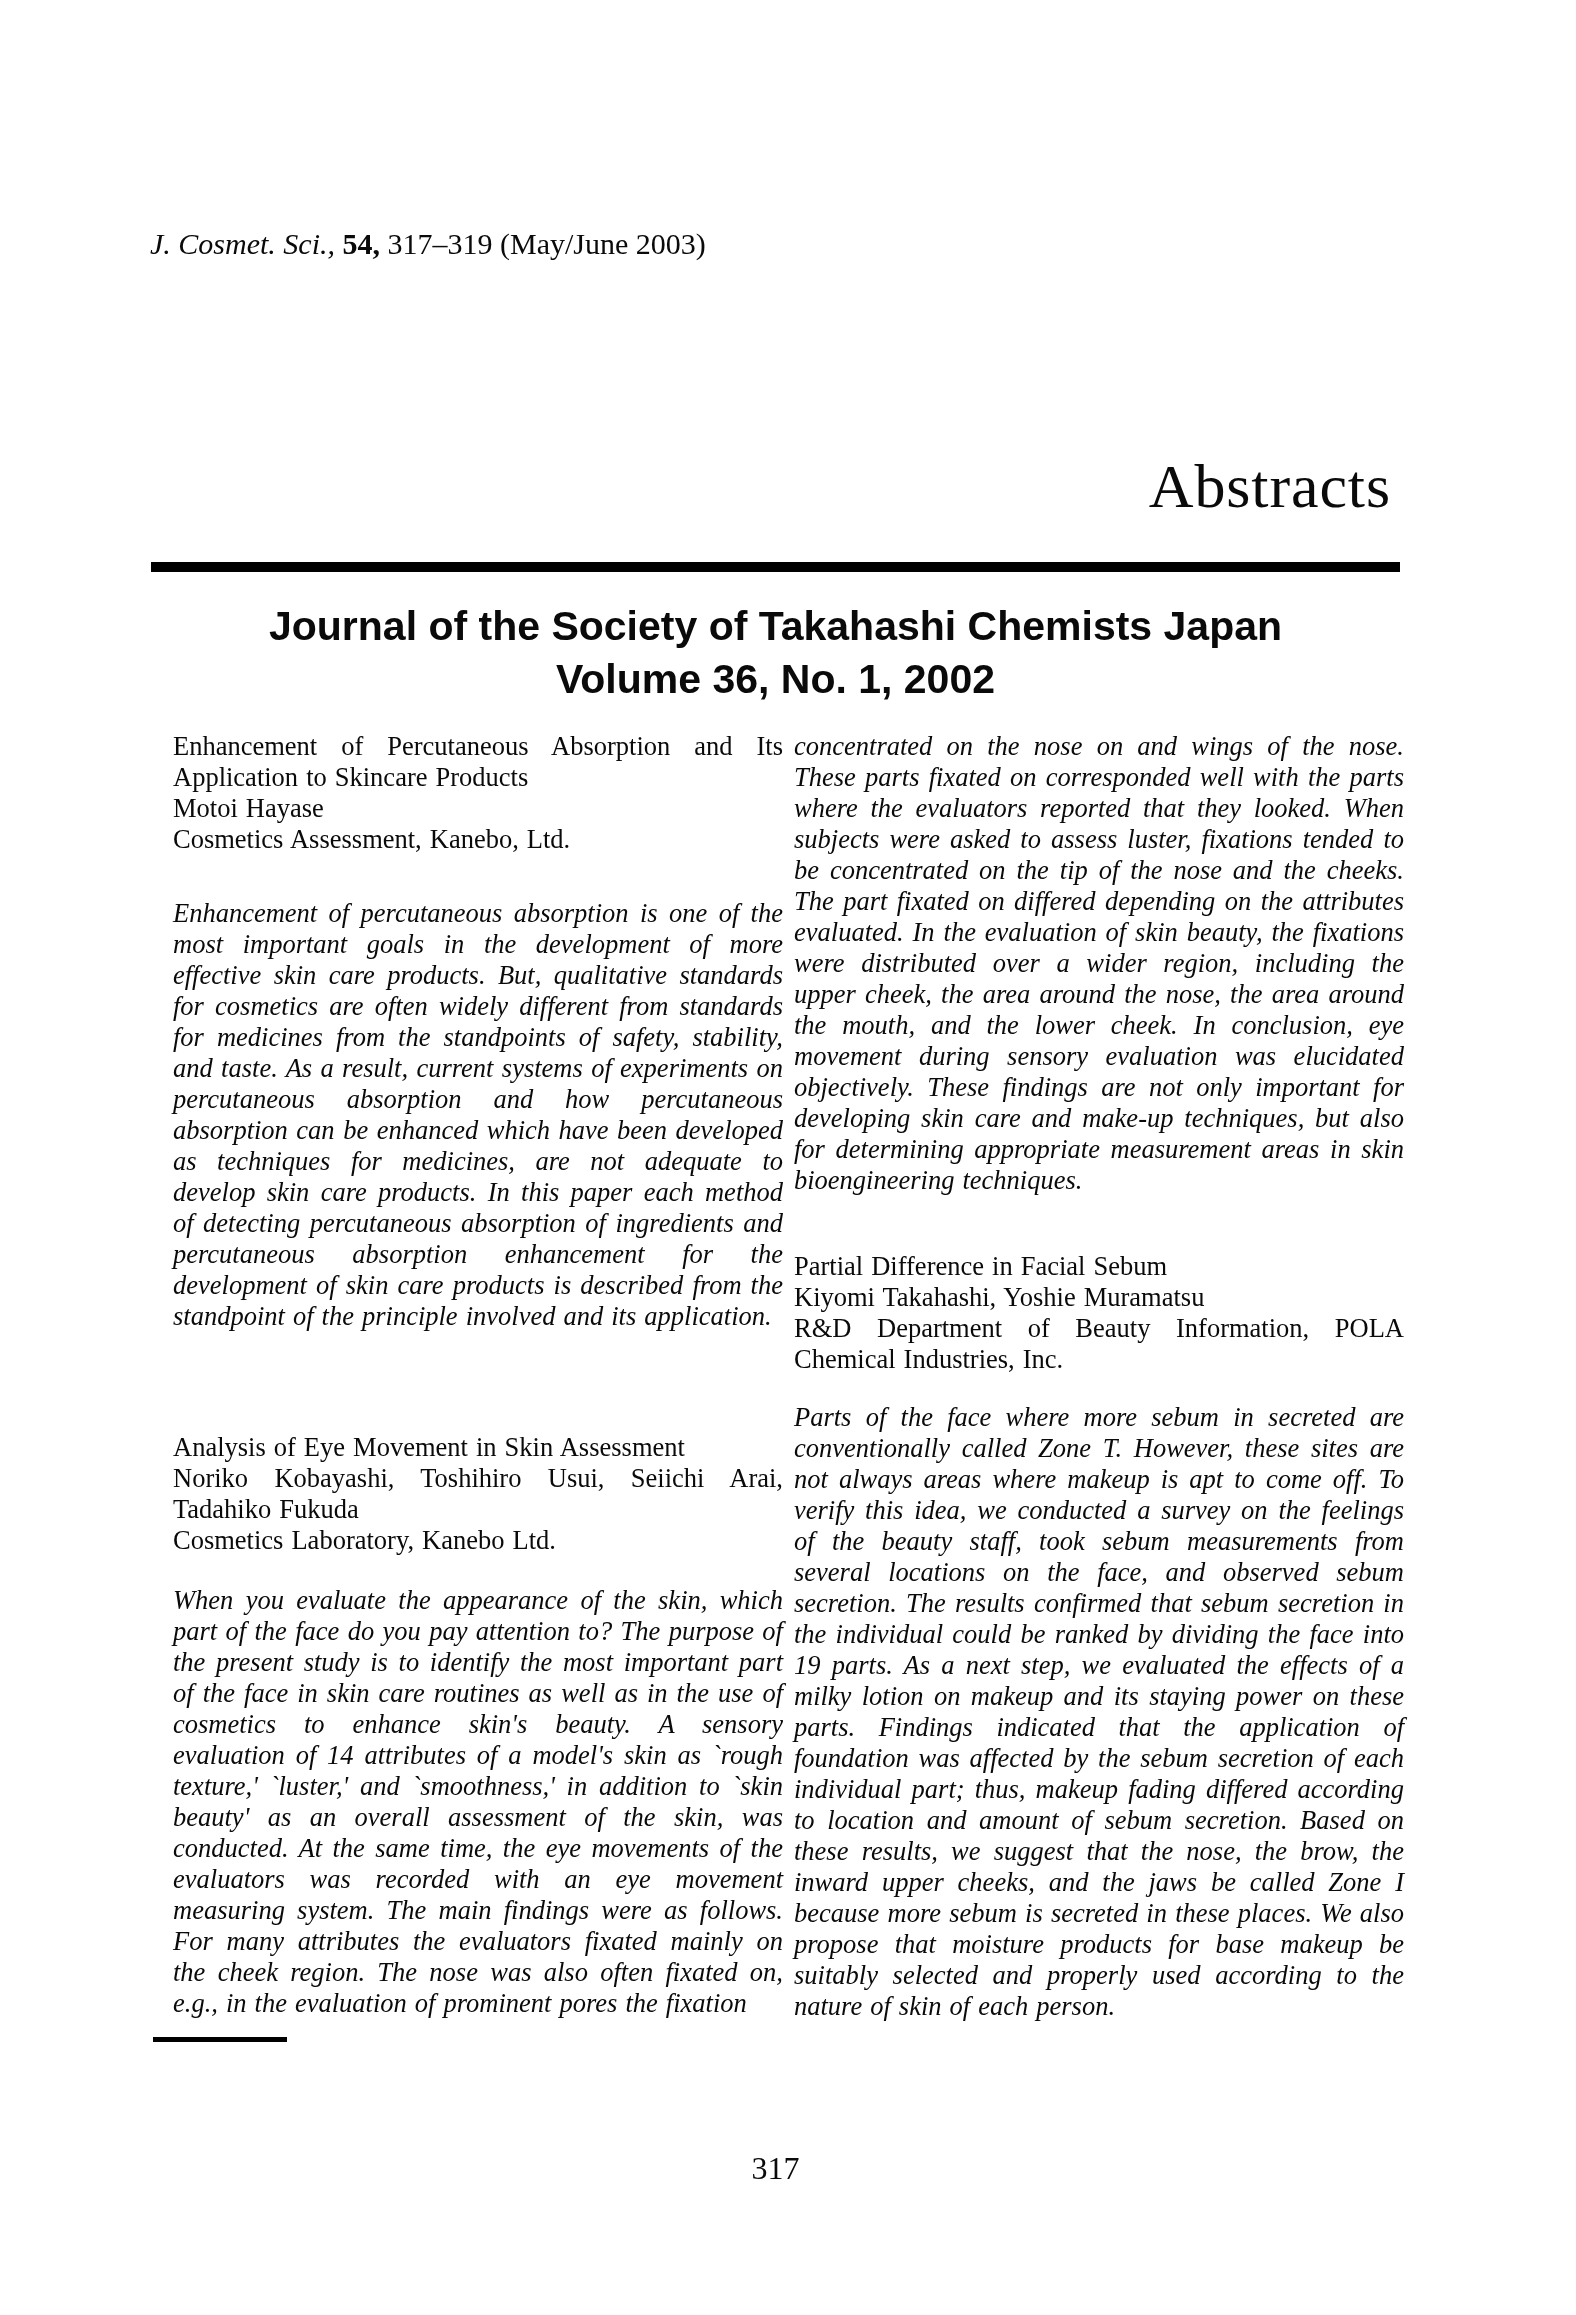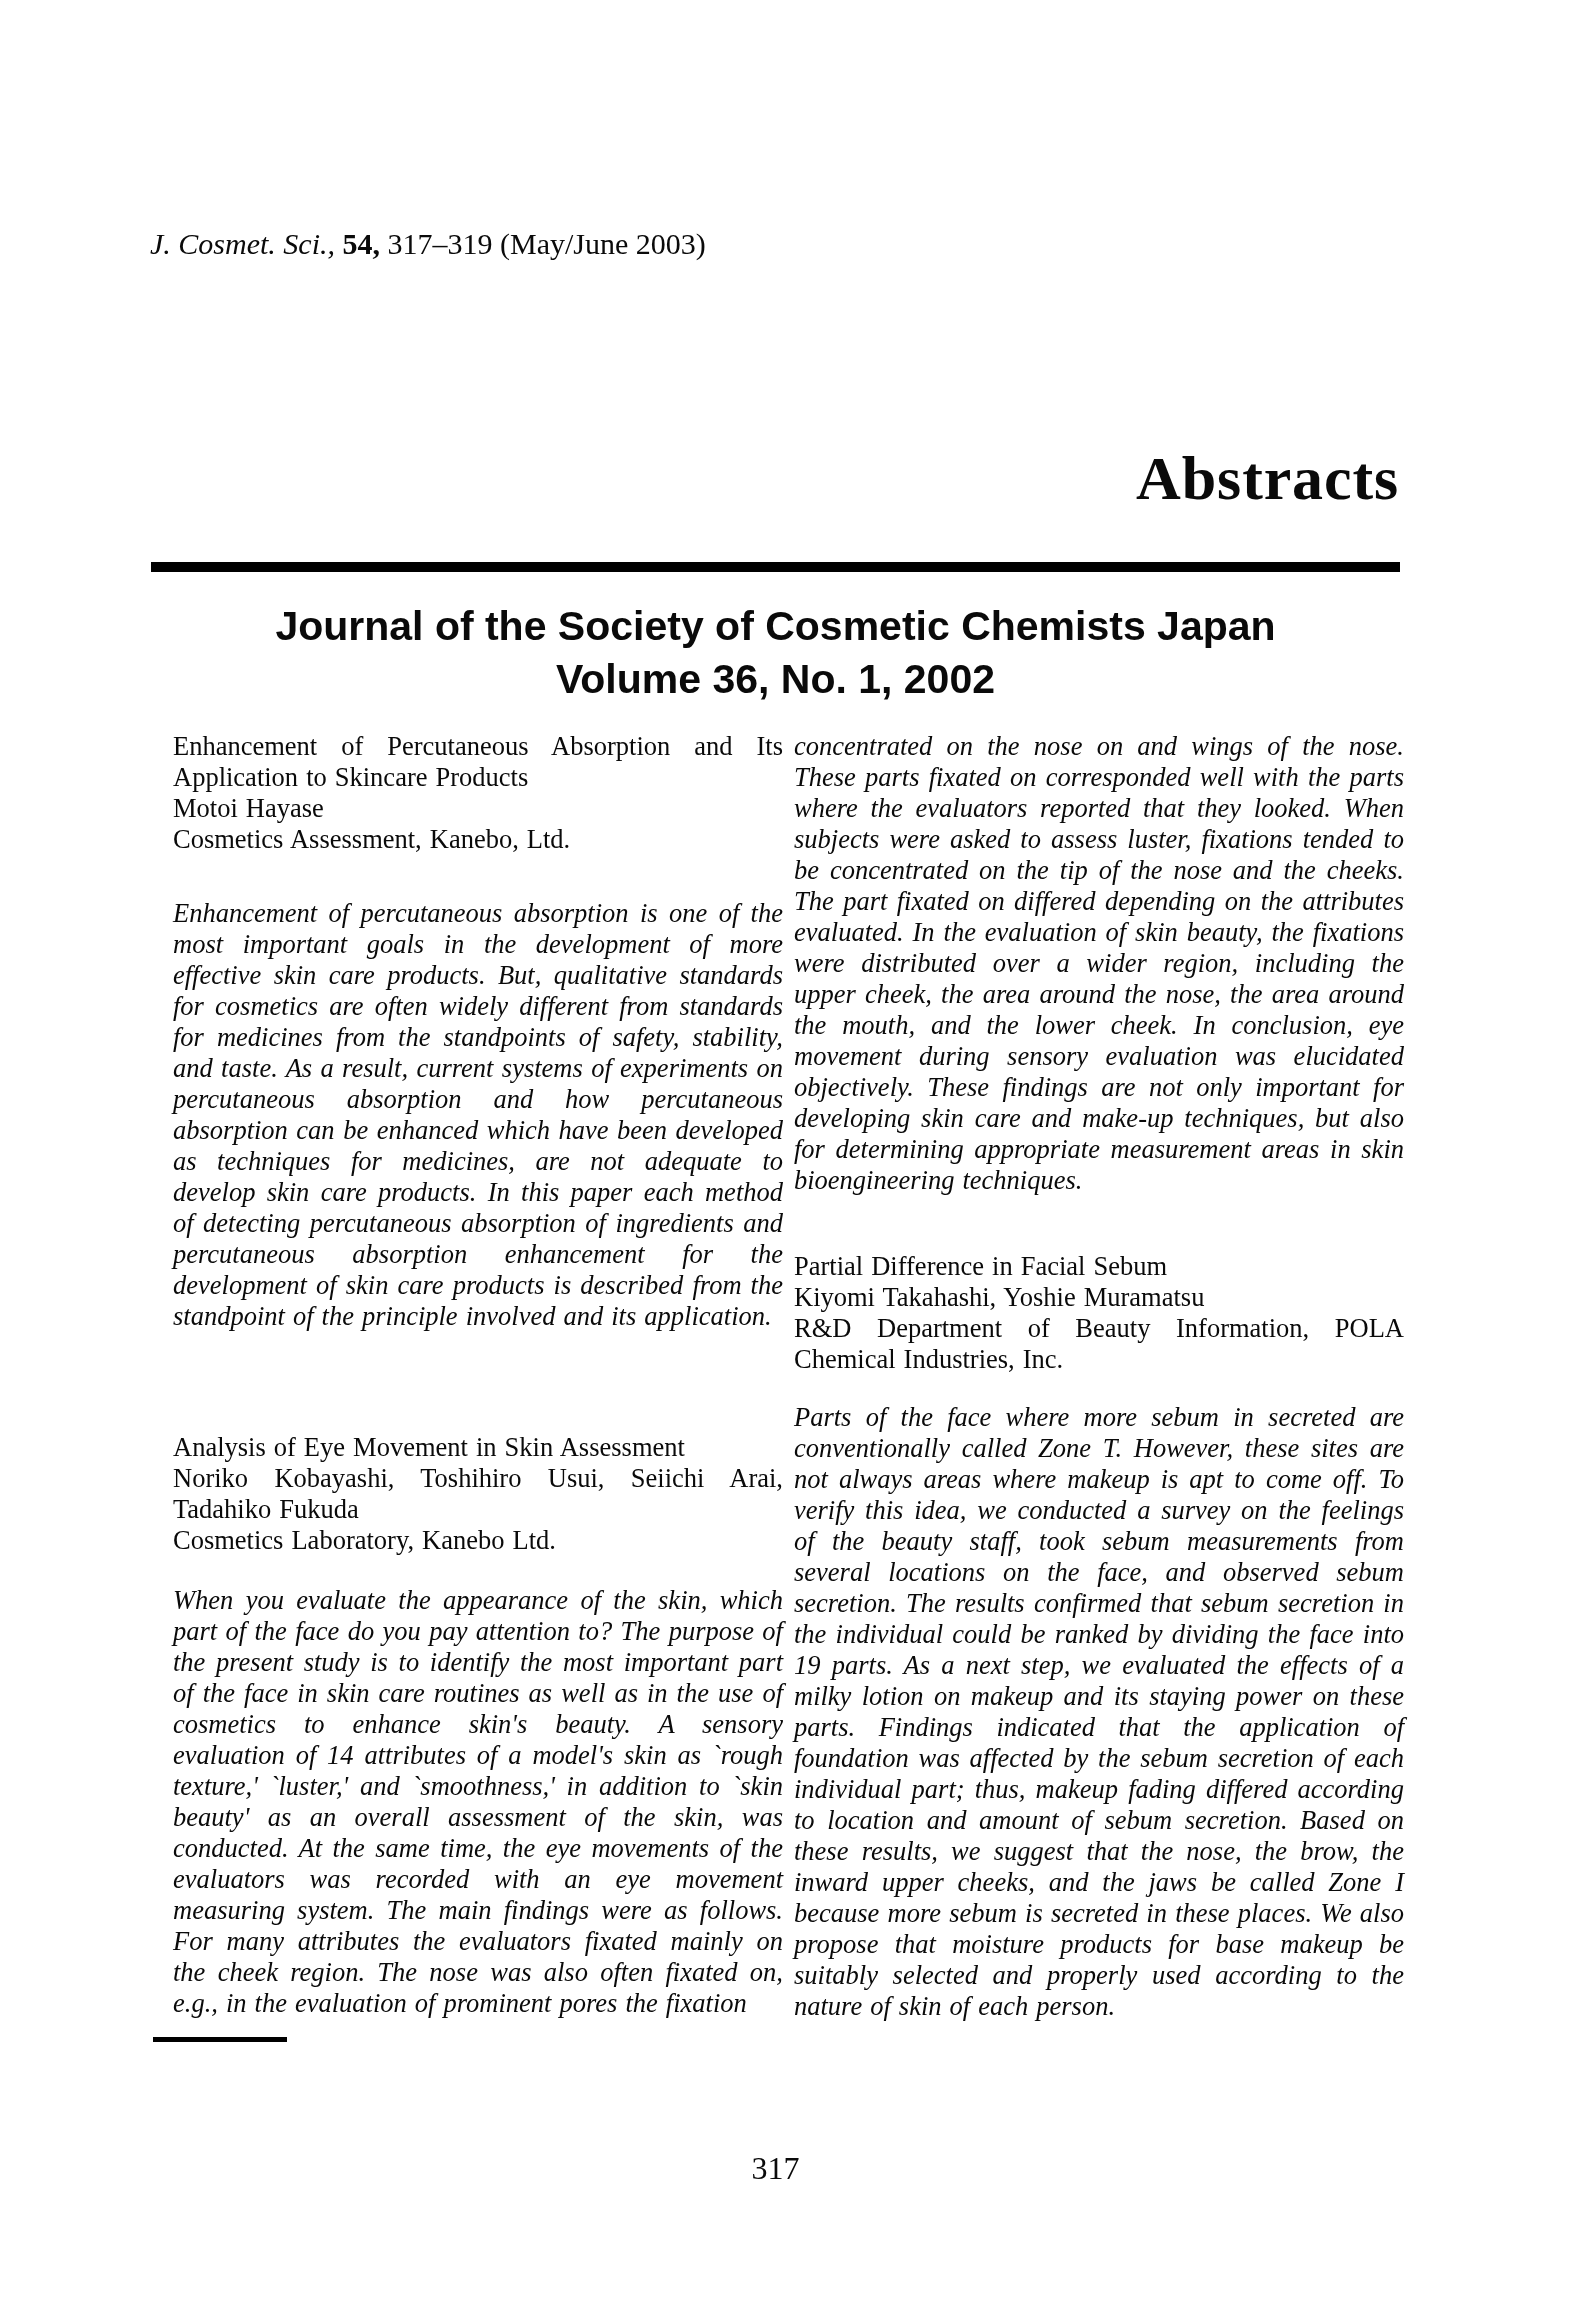--- a/index.html
+++ b/index.html
@@ -19,23 +19,23 @@
     top: 227px;
     font-size: 30px;
     white-space: nowrap;
   }
   .citation .ital { font-style: italic; }
   .citation .vol { font-weight: bold; text-align: right; }
   .abstracts-title {
     position: absolute;
     right: 178px;
     top: 443px;
-    margin: 0;
+    margin: 8px;
     font-size: 62px;
-    font-weight: bold;
+    font-weight: normal;
     font-family: "Liberation Serif", serif;
     letter-spacing: 0.9px;
   }
   .main-rule {
     position: absolute;
     left: 151px;
     width: 1249px;
     top: 562px;
     height: 10.4px;
     background: #000;
@@ -110,21 +110,21 @@
 
   <div class="citation">
     <span class="ital">J. Cosmet. Sci.,</span><span class="vol"> 54, </span><span>317–319 (May/June 2003)</span>
   </div>
 
   <h1 class="abstracts-title">Abstracts</h1>
 
   <div class="main-rule"></div>
 
   <h2 class="section-title">
-    <span>Journal of the Society of Cosmetic Chemists Japan</span><br>
+    <span>Journal of the Society of Takahashi Chemists Japan</span><br>
     <span>Volume 36, No. 1, 2002</span>
   </h2>
 
   <div class="columns">
 
     <div class="col">
       <div class="abs-head">
         <div>Enhancement of Percutaneous Absorption and Its Application to Skincare Products</div>
         <div>Motoi Hayase</div>
         <div>Cosmetics Assessment, Kanebo, Ltd.</div>

